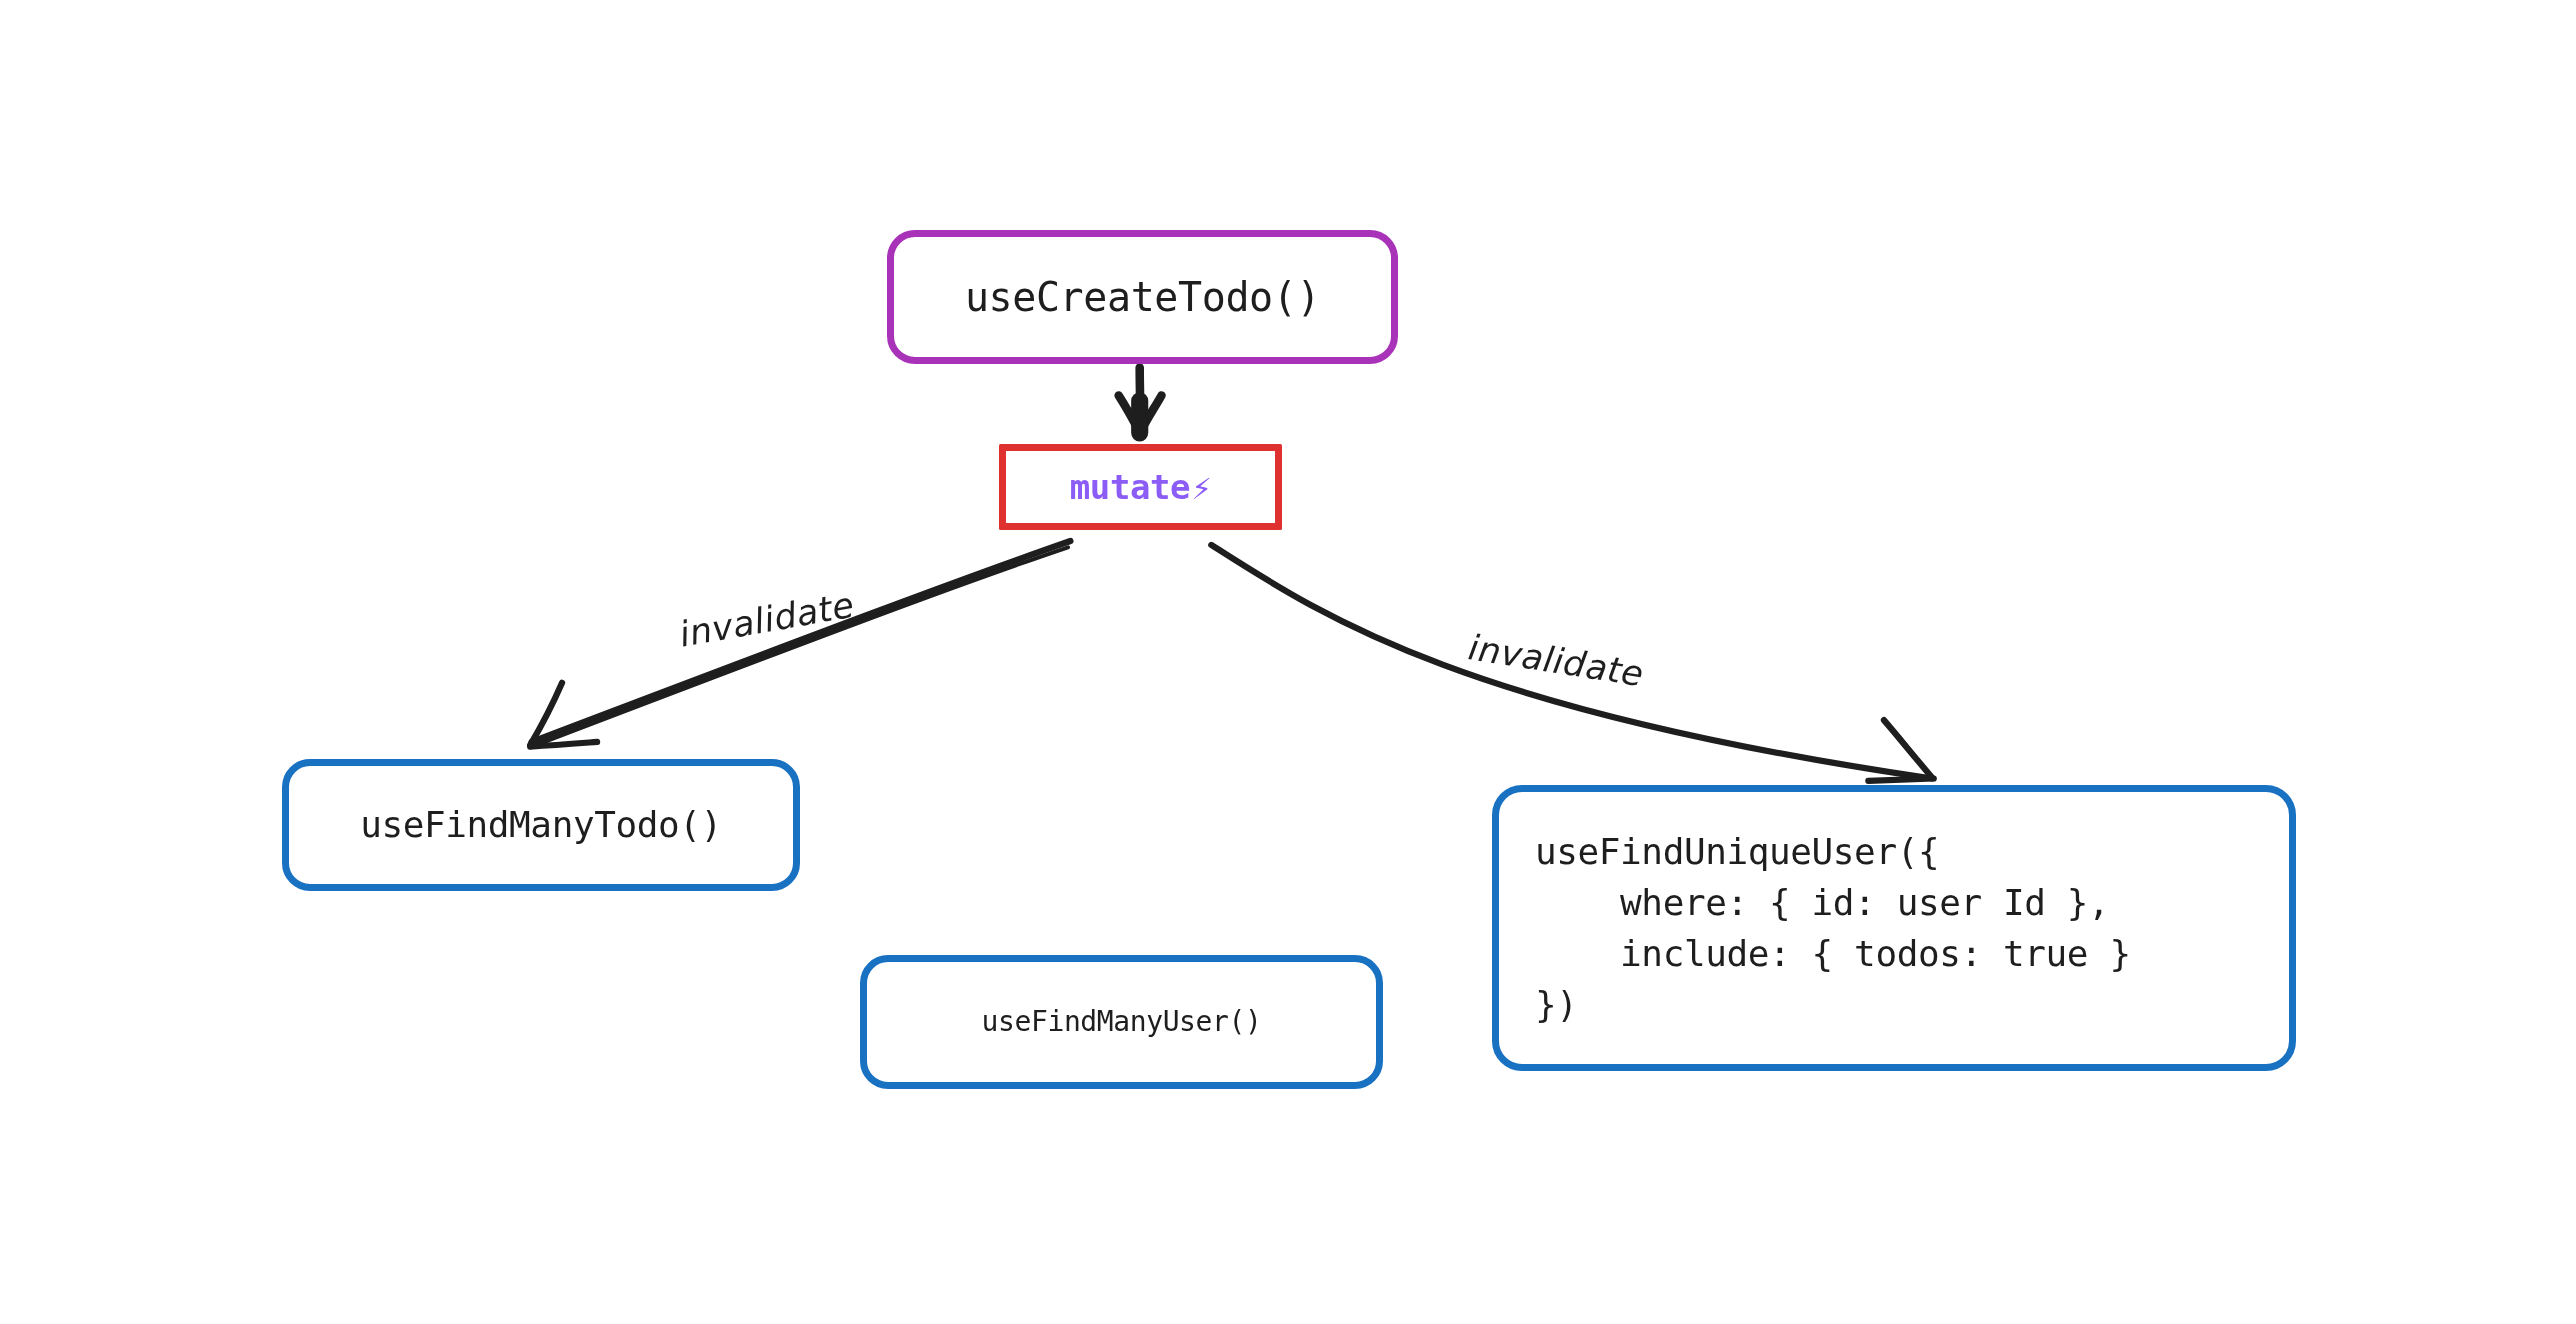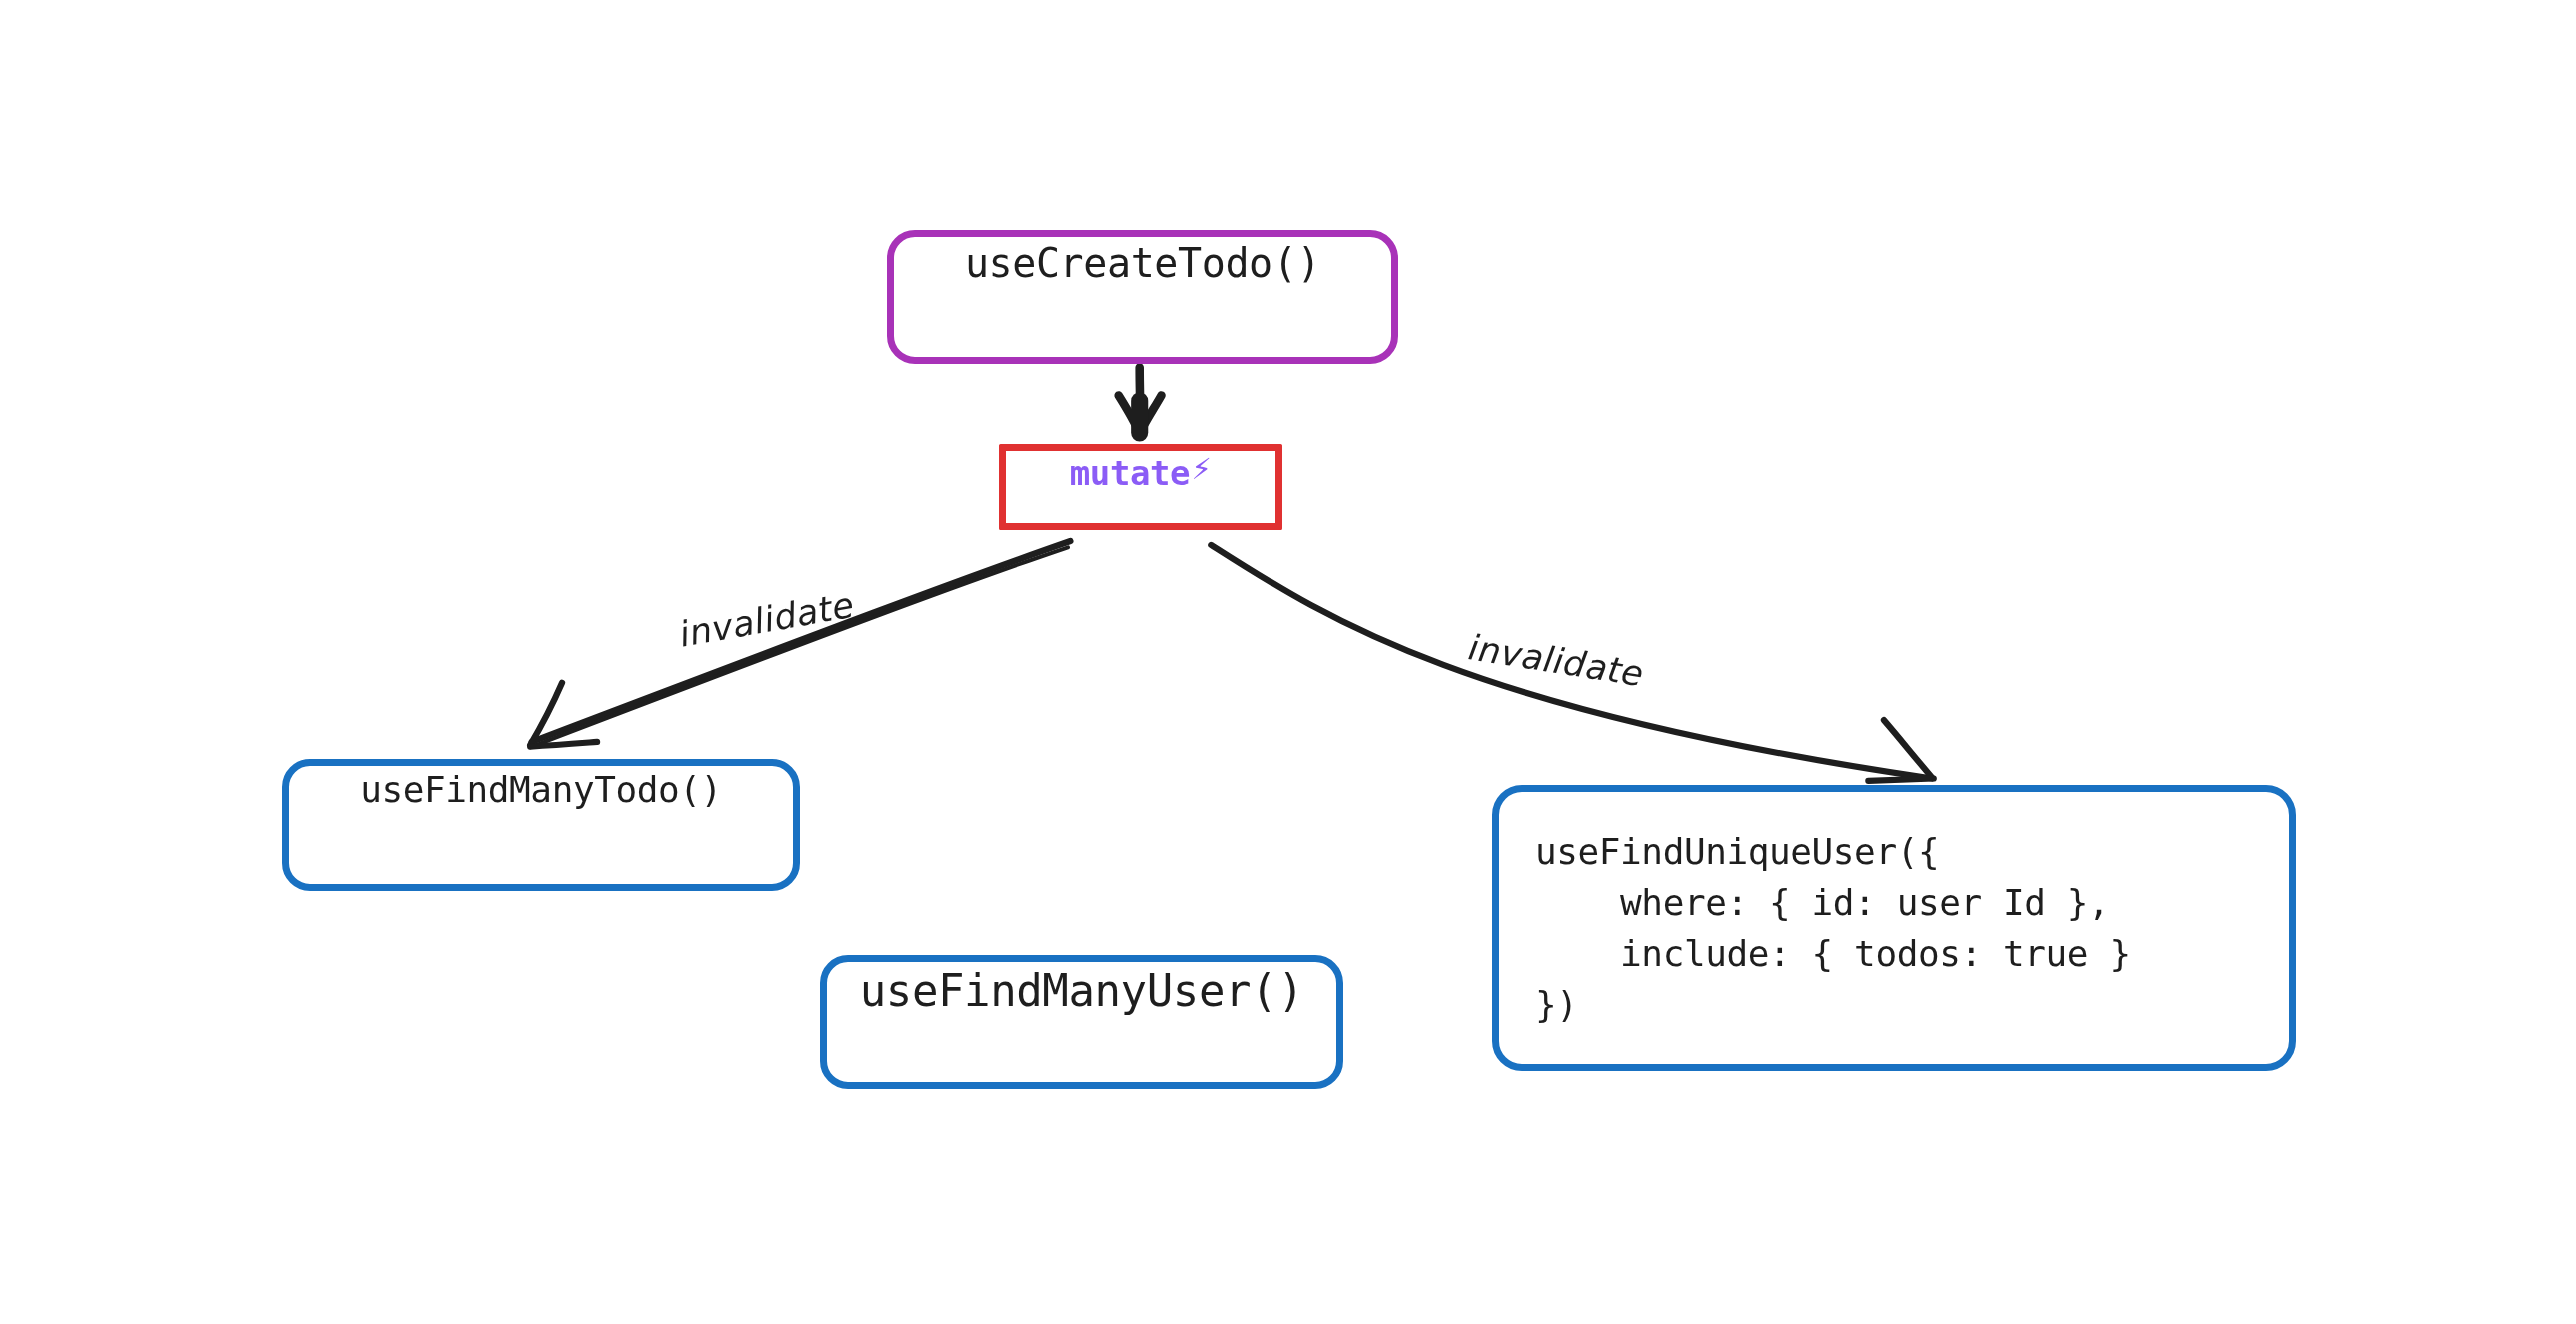--- a/index.html
+++ b/index.html
@@ -25,21 +25,21 @@
     top: 0;
     width: 2576px;
     height: 1325px;
     pointer-events: none;
   }
   .node {
     position: absolute;
     box-sizing: border-box;
     background: #ffffff;
     display: flex;
-    align-items: flex-start;
+    align-items: center;
     justify-content: flex-start;
     font-family: "DejaVu Sans Mono", monospace;
     white-space: pre;
     line-height: 1.32;
     letter-spacing: -0.4px;
     color: #1e1e1e;
   }
   .node-label {
     white-space: pre;
     display: block;
@@ -84,27 +84,27 @@
     width: 518px;
     height: 132px;
     border: 7px solid #1971c2;
     border-radius: 28px;
     font-size: 36px;
     justify-content: center;
   }
 
   
   #node-find-many-user {
-    left: 820px;
+    left: 860px;
     top: 955px;
     width: 523px;
     height: 134px;
     border: 7px solid #1971c2;
     border-radius: 28px;
-    font-size: 44px;
+    font-size: 28px;
     justify-content: center;
   }
 
   
   #node-find-unique-user {
     left: 1492px;
     top: 785px;
     width: 804px;
     height: 286px;
     border: 7.8px solid #1971c2;

